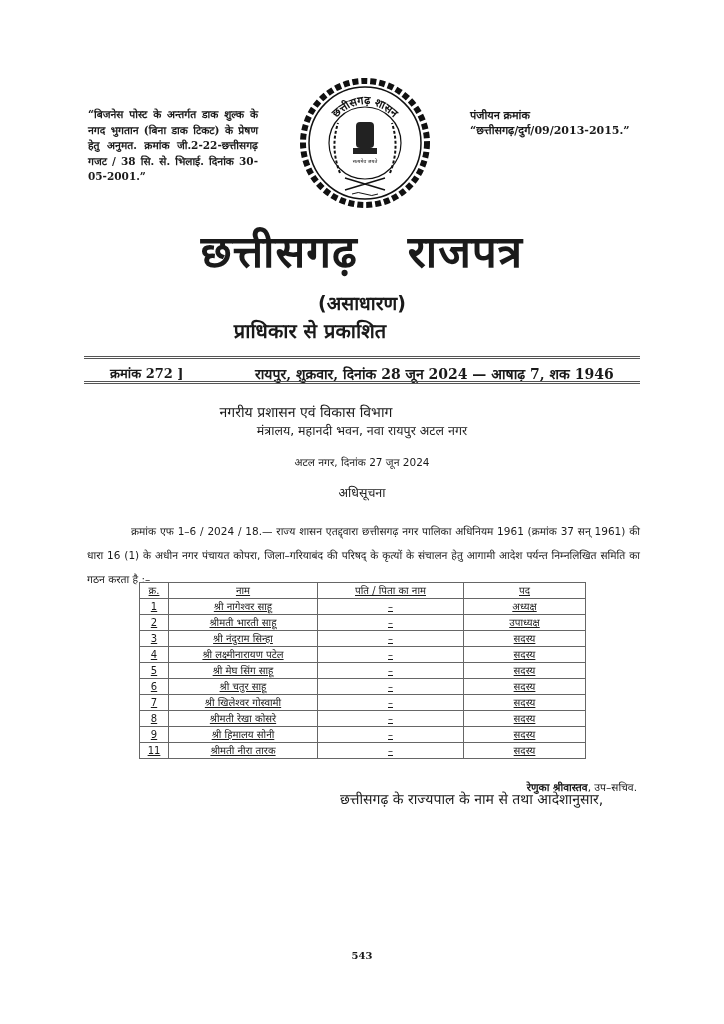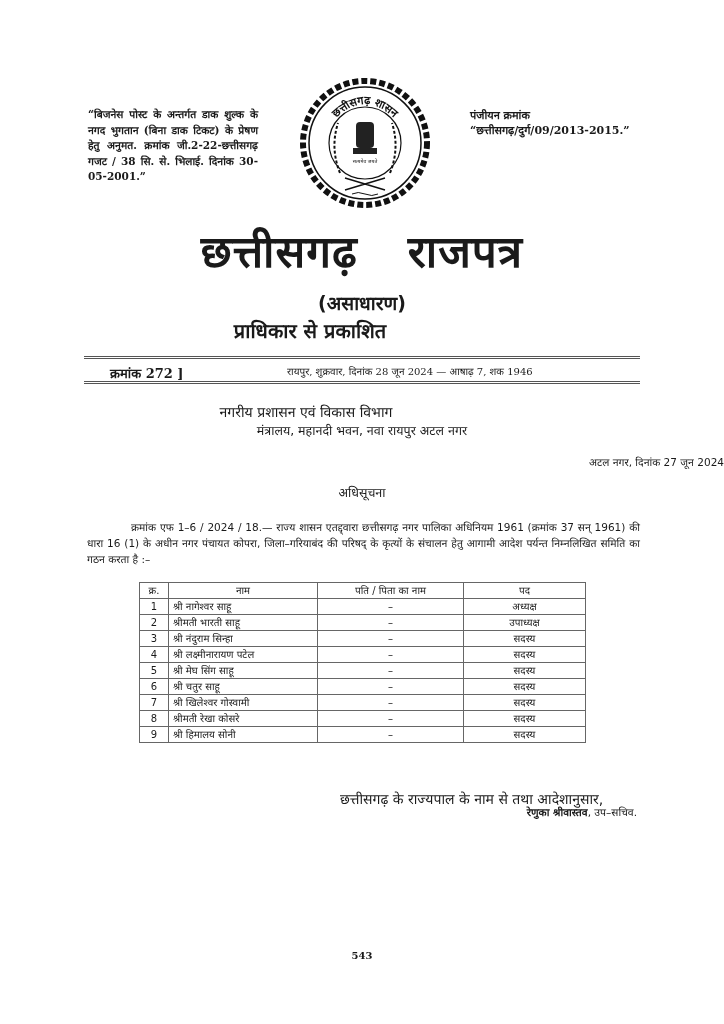--- a/index.html
+++ b/index.html
@@ -7,35 +7,35 @@
   .abs { position:absolute; }
   .postal { left:88px; top:107px; width:170px; font-size:10.5px; line-height:15.5px; font-weight:bold; text-align:justify; font-family:"DejaVu Serif", serif; }
   .reg { left:470px; top:108px; width:180px; font-size:11px; line-height:15px; font-weight:bold; text-align:left; }
   .emblem { left:300px; top:78px; width:130px; height:130px; }
   .title { left:0; width:724px; top:222px; text-align:center; font-size:44px; font-weight:bold; font-family:"DejaVu Sans", sans-serif; letter-spacing:1px; line-height:60px; }
   .title .gap { display:inline-block; width:50px; }
   .sub1 { left:0; width:724px; top:290px; text-align:center; font-size:19px; font-weight:bold; font-family:"DejaVu Sans", sans-serif; }
   .sub2 { left:0; width:620px; top:317px; text-align:center; font-size:20px; font-weight:bold; font-family:"DejaVu Sans", sans-serif; }
   .dline { left:84px; width:556px; height:1px; border-top:1px solid #555; border-bottom:1px solid #555; }
   .issue-no { left:88px; top:364px; font-size:13px; font-weight:bold;margin-left:22px; }
-  .issue-date { left:255px; top:364px; font-size:10px; font-weight:normal;margin-left:32px; }
+  .issue-date { left:255px; top:364px; font-size:14px; font-weight:bold; }
   .dept { left:0; width:612px; top:402px; text-align:center; font-size:14px; font-family:"DejaVu Sans", sans-serif; }
   .addr { left:0; width:724px; top:422px; text-align:center; font-size:12.5px; font-family:"DejaVu Sans", sans-serif; }
-  .place-date { left:0; width:724px; top:455px; text-align:right; font-size:10.5px; font-family:"DejaVu Sans", sans-serif; }
+  .place-date { left:0; width:724px; top:455px; text-align:center; font-size:10.5px; font-family:"DejaVu Sans", sans-serif; }
   .notif { left:0; width:724px; top:484px; text-align:center; font-size:12.5px; font-family:"DejaVu Sans", sans-serif; }
-  .para { left:87px; top:519px; width:553px; font-size:10.5px; line-height:16px; text-align:justify; font-family:"DejaVu Sans", sans-serif; text-indent:44px; }
+  .para { left:87px; top:519px; width:553px; font-size:10.5px; line-height:24px; text-align:justify; font-family:"DejaVu Sans", sans-serif; text-indent:44px; }
   table.members { position:absolute; left:139px; top:582px; width:447px; border-collapse:collapse; font-family:"DejaVu Sans", sans-serif; font-size:10px; }
-  table.members td, table.members th { border:1px solid #666; height:15px; padding:0 4px; font-weight:normal; line-height:14px; }
+  table.members td, table.members th { border:1px solid #666; height:15px; padding:0 4px; font-weight:normal; line-height:14px;text-decoration:underline; }
   .c-no { width:20px; text-align:center; }
-  .c-name { width:140px; text-align:left; }
+  .c-name { width:140px; text-align:center; }
   .c-name-h { text-align:center; }
   .c-rel { width:137px; text-align:center;margin-top:28px; }
   .c-post { text-align:center; }
   .sign1 { left:340px; top:789px; width:300px; font-size:14px; font-family:"DejaVu Sans", sans-serif; }
-  .sign2 { left:340px; top:805px; width:297px; text-align:right; font-size:10.5px; font-family:"DejaVu Sans", sans-serif; }
+  .sign2 { left:340px; top:780px; width:297px; text-align:right; font-size:10.5px; font-family:"DejaVu Sans", sans-serif; }
   .sign2 b { font-weight:bold; }
   .pageno { left:0; width:724px; top:950px; text-align:center; font-size:10px; font-weight:bold; }
 </style>
 </head>
 <body>
 
 <div class="abs postal">“बिजनेस पोस्ट के अन्तर्गत डाक शुल्क के नगद भुगतान (बिना डाक टिकट) के प्रेषण हेतु अनुमत. क्रमांक जी.2-22-छत्तीसगढ़ गजट / 38 सि. से. भिलाई. दिनांक 30-05-2001.”</div>
 
 <div class="abs reg">
   <div>पंजीयन क्रमांक</div>
@@ -137,20 +137,26 @@
         <td class="c-name">श्रीमती रेखा कोसरे</td>
         <td class="c-rel">–</td>
         <td class="c-post">सदस्य</td>
       </tr>
       <tr>
         <td class="c-no">9</td>
         <td class="c-name">श्री हिमालय सोनी</td>
         <td class="c-rel">–</td>
         <td class="c-post">सदस्य</td>
       </tr>
+      <tr>
+        <td class="c-no">11</td>
+        <td class="c-name">श्रीमती नीरा तारक</td>
+        <td class="c-rel">–</td>
+        <td class="c-post">सदस्य</td>
+      </tr>
     </tbody>
 </table>
 
 <div class="abs sign1">छत्तीसगढ़ के राज्यपाल के नाम से तथा आदेशानुसार,</div>
 <div class="abs sign2">
   <b>रेणुका श्रीवास्तव</b><span>, उप–सचिव.</span>
 </div>
 
 <div class="abs pageno">543</div>
 

